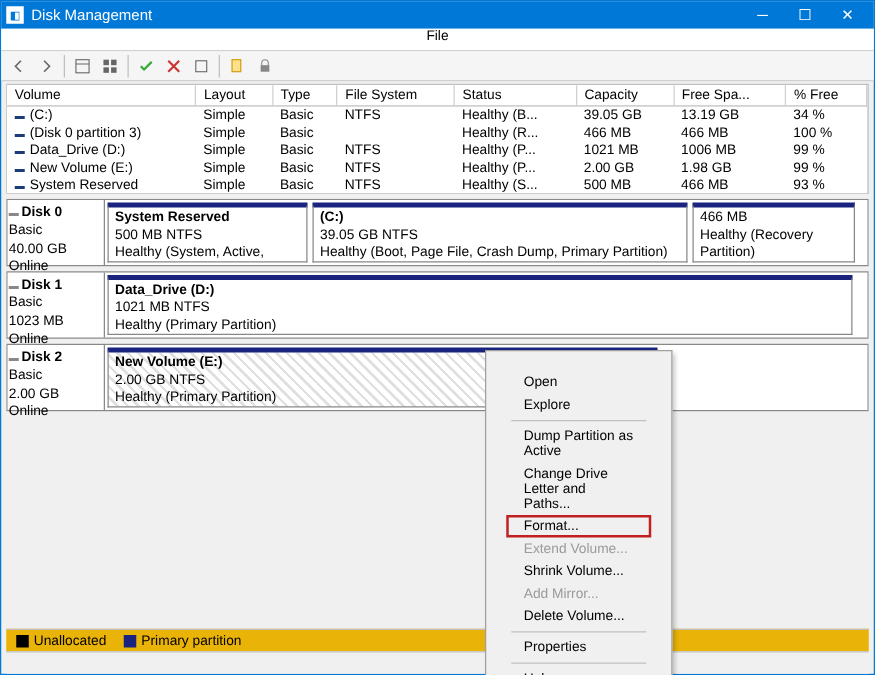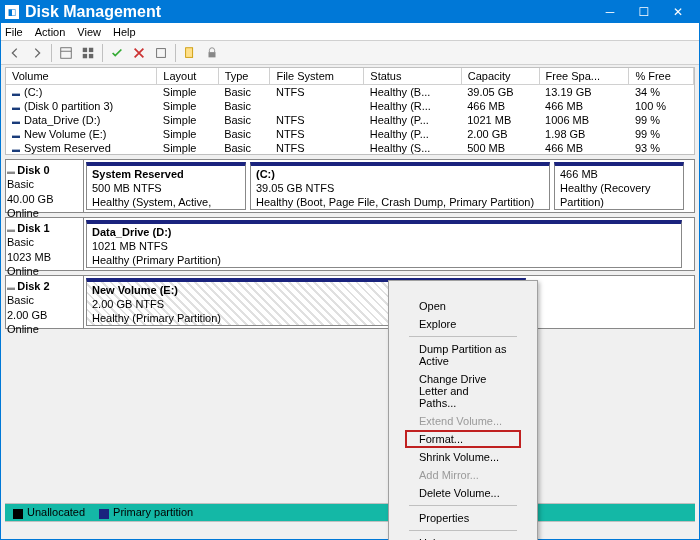--- a/index.html
+++ b/index.html
@@ -1,43 +1,43 @@
 <!DOCTYPE html>
 <html><head>
 <meta charset="utf-8">
 <style>
 * { box-sizing: border-box; margin: 0; padding: 0; font-family: "Segoe UI", Tahoma, sans-serif; font-size: 11px; }
 body { background: #f0f0f0; width: 700px; height: 540px; overflow: hidden; }
 .window { width: 700px; height: 540px; border: 1px solid #0078d7; background: #f0f0f0; display: flex; flex-direction: column; }
 .titlebar { background: #0078d7; color: #fff; height: 22px; display: flex; align-items: center; padding: 0 4px; }
 .titlebar .icon { width: 14px; height: 14px; background: #fff; margin-right: 6px; display: inline-flex; align-items: center; justify-content: center; color: #0078d7; font-size: 9px; }
-.titlebar .title { flex: 1; font-size: 16px; font-weight: bold; }
+.titlebar .title { flex: 1; font-size: 12px; }
 .winbtns { display: flex; gap: 0; }
 .winbtn { width: 34px; height: 22px; display: flex; align-items: center; justify-content: center; color: #fff; font-size: 12px; }
-.menubar { background: #fff; height: 18px; display: flex; align-items: center; padding: 0 4px; gap: 12px; border-bottom: 1px solid #d0d0d0; }
+.menubar { background: #fff; height: 18px; display: flex; align-items: center; padding: 0 20px; gap: 12px; border-bottom: 1px solid #d0d0d0; flex-direction: column; }
 .menubar span { cursor: default; }
 .toolbar { background: #f5f5f5; height: 24px; display: flex; align-items: center; padding: 0 4px; gap: 2px; border-bottom: 1px solid #d0d0d0; }
 .tbtn { width: 20px; height: 20px; display: flex; align-items: center; justify-content: center; border: 1px solid transparent; }
 .tbtn svg { width: 14px; height: 14px; }
 .tsep { width: 1px; height: 18px; background: #c0c0c0; margin: 0 2px; }
 .volume-list { background: #fff; border: 1px solid #c0c0c0; margin: 2px 4px; height: 88px; overflow: auto; }
 .volume-list table { width: 100%; border-collapse: collapse; }
 .volume-list th { text-align: left; font-weight: normal; background: #fff; border-right: 1px solid #d0d0d0; border-bottom: 1px solid #d0d0d0; padding: 2px 6px; font-size: 11px; }
 .volume-list td { padding: 1px 6px; font-size: 11px; white-space: nowrap; }
 .volume-list td:first-child::before { content: "▬"; color: #1a3c7a; margin-right: 4px; font-size: 8px; }
 .disk-area { flex: 1; margin: 2px 4px; overflow: auto; }
 .disk-row { display: flex; border: 1px solid #888; background: #fff; margin-bottom: 4px; height: 54px; }
 .disk-info { width: 78px; padding: 3px 1px; border-right: 1px solid #888; font-size: 10px; line-height: 1.3; }
 .disk-info .dname { font-weight: bold; }
 .disk-info .dname::before { content: "▬ "; color: #888; font-size: 8px; }
 .partitions { flex: 1; display: flex; gap: 4px; padding: 2px; }
 .partition { border: 1px solid #888; border-top: 4px solid #1a237e; padding: 2px 5px; font-size: 10px; line-height: 1.25; overflow: hidden; }
 .partition.hatched { background: repeating-linear-gradient(45deg,#fff,#fff 4px,#e0e0e0 4px,#e0e0e0 6px); position: relative; }
 .partition .pname { font-weight: bold; }
-.legend { background: #14b8a6; border-top: 1px solid #c0c0c0; height: 18px; display: flex; align-items: center; padding: 0 8px; gap: 14px; font-size: 11px; margin: 0 4px; }
+.legend { background: #eab308; border-top: 1px solid #c0c0c0; height: 18px; display: flex; align-items: center; padding: 0 8px; gap: 14px; font-size: 11px; margin: 0 4px; }
 .legend-item::before { content: ""; display: inline-block; width: 10px; height: 10px; margin-right: 4px; vertical-align: middle; }
 .legend-item.unalloc::before { background: #000; }
 .legend-item.primary::before { background: #1a237e; }
 .statusbar { height: 18px; border-top: 1px solid #c0c0c0; background: #f0f0f0; margin: 0 4px; }
 .context-menu { position: absolute; left: 388px; top: 280px; width: 150px; background: #f0f0f0; border: 1px solid #a0a0a0; box-shadow: 2px 2px 4px rgba(0,0,0,0.25); padding: 16px; z-index: 10; }
 .cm-item { padding: 3px 14px; font-size: 11px; cursor: default; }
 .cm-item.disabled { color: #9a9a9a; }
 .cm-item.highlighted { border: 2px solid #c02020; padding: 1px 12px; }
 .cm-sep { height: 1px; background: #c0c0c0; margin: 3px 4px; }
 </style>
@@ -251,22 +251,22 @@
   </div>
   <div class="statusbar"></div>
 </div>
 
 <div class="context-menu">
   <div class="cm-item">Open</div>
   <div class="cm-item">Explore</div>
   <div class="cm-sep"></div>
   <div class="cm-item">Dump Partition as Active</div>
   <div class="cm-item">Change Drive Letter and Paths...</div>
+  <div class="cm-item highlighted">Format...</div>
   <div class="cm-item disabled">Extend Volume...</div>
-  <div class="cm-item highlighted">Format...</div>
   <div class="cm-item">Shrink Volume...</div>
   <div class="cm-item disabled">Add Mirror...</div>
   <div class="cm-item">Delete Volume...</div>
   <div class="cm-sep"></div>
   <div class="cm-item">Properties</div>
   <div class="cm-sep"></div>
   <div class="cm-item">Help</div>
 </div>
 
 </body></html>

